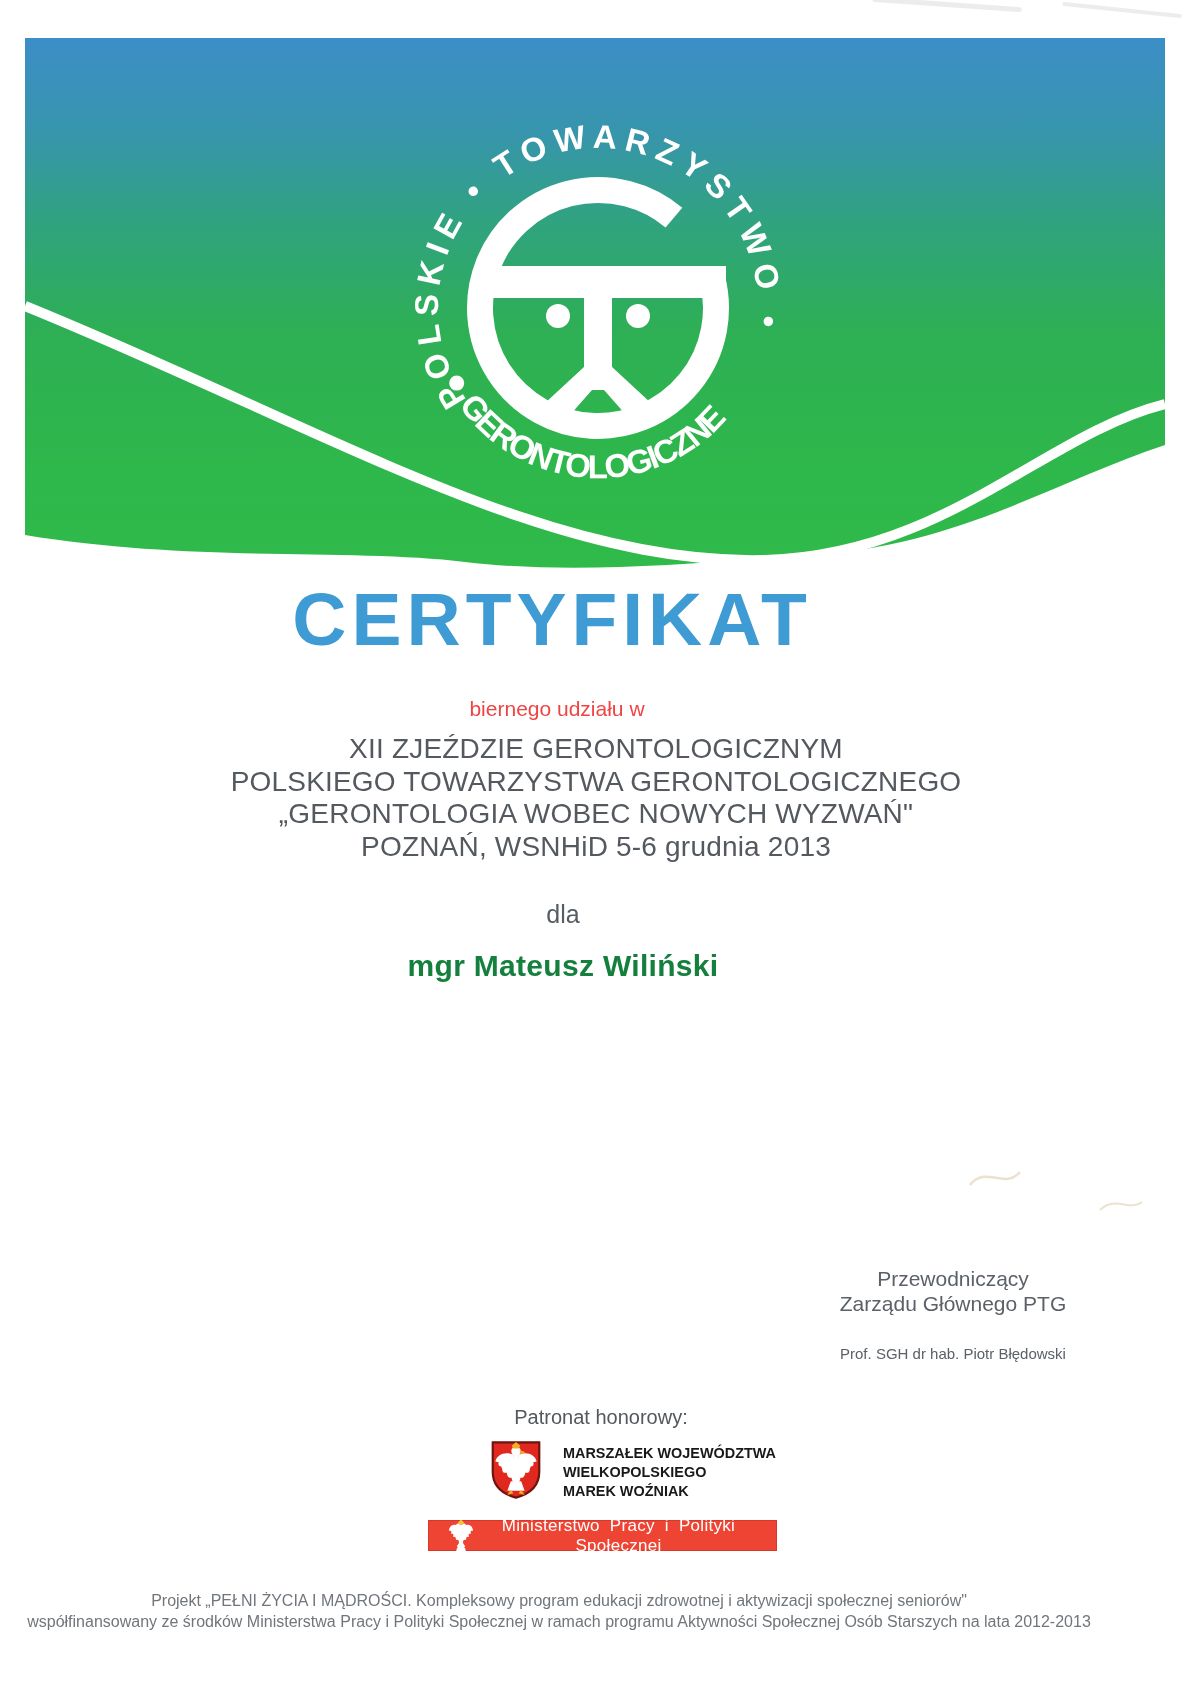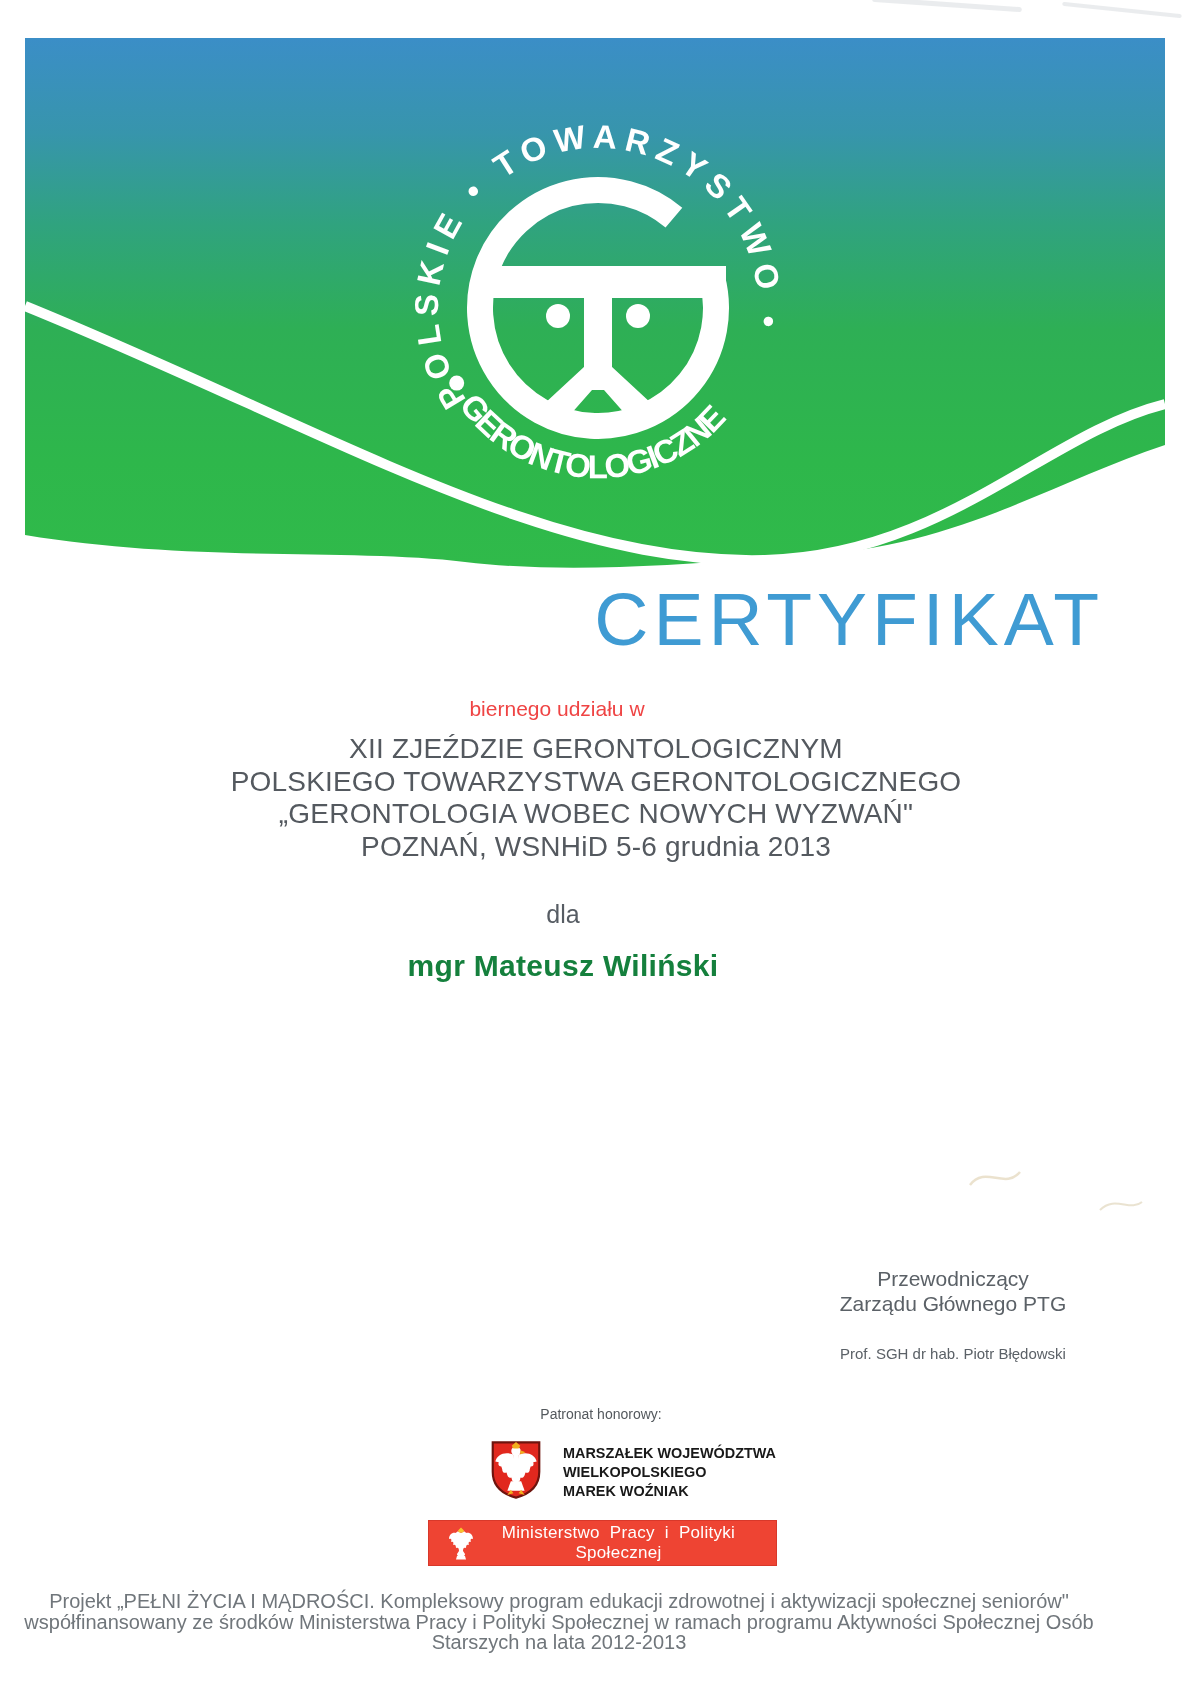--- a/index.html
+++ b/index.html
@@ -5,58 +5,58 @@
   html,body{margin:0;padding:0;background:#ffffff;}
   .page{
     position:relative; width:1192px; height:1684px; margin:0 auto;
     background:#ffffff; overflow:hidden;
     font-family:"Liberation Sans","DejaVu Sans",sans-serif;
   }
   .abs{position:absolute;}
   .streak{position:absolute; background:#d9dde0; opacity:.55; border-radius:3px;}
 
   .title{
-    left:0; right:88px; top:576px; text-align:right;
-    font-size:75px; letter-spacing:5px; color:#3F9BD3; font-weight:400;
+    left:0; right:88px; top:576px; text-align:center;
+    font-size:75px; letter-spacing:5px; color:#3F9BD3; font-weight:700;
   }
   .subtitle{
     left:0; right:78px; top:697px; text-align:center;
     font-size:21px; color:#ef4444;
   }
   .event{ left:0; right:0; top:733px; text-align:center;
     font-size:28px; color:#54595F; line-height:32.5px; letter-spacing:.2px;}
   .dla{ left:0; right:66px; top:868px; text-align:center; font-size:25px; color:#565C63;margin-top:32px;}
   .name{ left:0; right:66px; top:903px; text-align:center;
     font-size:30px; font-weight:bold; color:#15803d; letter-spacing:.3px;margin-top:46px;}
 
   .sig{ left:753px; width:400px; top:1266px; text-align:center;
     font-size:21px; color:#5B6167; line-height:25px;}
   .sig .prof{ margin-top:25px; font-size:15px;}
 
   .patronat-heading{ left:0; right:0; top:1406px; text-align:center;
-    font-size:14px; color:#53585D;margin-left:10px;}
+    font-size:20px; color:#53585D;margin-left:10px;}
 
   .marshal-row{ left:491px; top:1436px; display:flex; align-items:center;}
   .marshal-text{
     margin-left:22px; padding-top:3px;
     font-size:15.5px; font-weight:bold; color:#191919; line-height:19px;
     transform:scaleX(.93); transform-origin:left top; white-space:nowrap;
   }
 
   .ministry-banner{
-    left:428px; top:1520px; width:349px; height:46px;
+    left:428px; top:1520px; width:349px; height:31px;
     background:#EE4433; display:flex; align-items:center;
     box-shadow:inset 0 0 0 1px #d8382a;
   }
   .ministry-banner .eagle{ margin-left:20px; flex:0 0 auto;}
   .ministry-label{ flex:1; text-align:center; color:#ffffff;
     font-size:17px; letter-spacing:.3px; word-spacing:5px; padding-right:14px;}
 
   .footer{ left:0; right:74px; top:1591px; text-align:center;
-    font-size:20px; color:#70767B; line-height:20.5px;}
+    font-size:16px; color:#70767B; line-height:20.5px;}
 
   .ringtext{ font-family:"Liberation Sans","DejaVu Sans",sans-serif;
     font-weight:bold; font-size:33px; fill:#ffffff; letter-spacing:2px;}
 </style>
 </head>
 <body>
 
 <div class="page">
 
   <div class="streak" style="right:170px; top:2px; width:150px; height:5px; transform:rotate(4deg);"></div>

